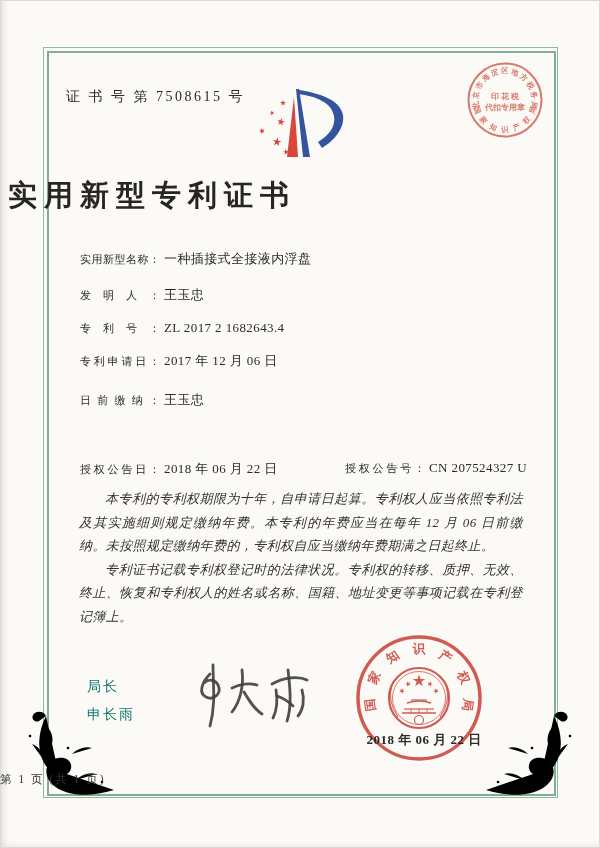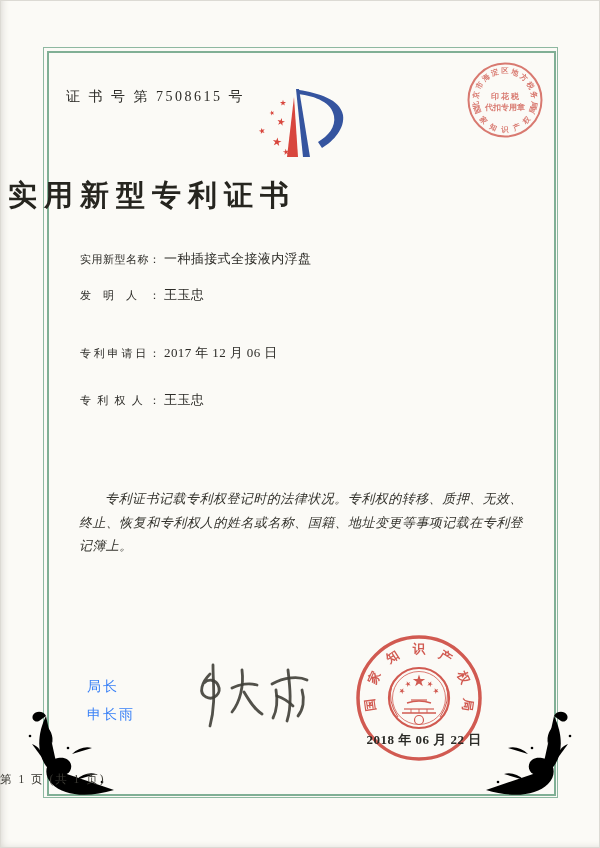--- a/index.html
+++ b/index.html
@@ -18,21 +18,21 @@
   .logo{position:absolute;left:240px;top:82px;}
   .title{position:absolute;left:8px;top:176px;width:100%;text-align:left;
     font-size:29px;font-weight:bold;letter-spacing:7px;color:#26251f;}
   .field-row{position:absolute;left:80px;width:460px;font-size:13px;white-space:nowrap;}
   .flabel{display:inline-block;width:80px;font-size:11px;text-align:justify;text-align-last:justify;vertical-align:baseline;}
   .fvalue{font-size:13px;letter-spacing:.4px;padding-left:4px;}
   .field-sub{position:absolute;left:265px;top:0;}
   .paragraphs{position:absolute;left:79px;top:487px;width:444px;}
   .paragraphs p{margin:0;font-size:13px;line-height:23.5px;font-style:italic;
     letter-spacing:.4px;text-indent:2em;text-align:justify;color:#33322c;}
-  .signer{position:absolute;left:87px;font-size:14px;letter-spacing:2px;color:#3b82f6;}
+  .signer{position:absolute;left:87px;font-size:14px;letter-spacing:2px;color:#0f766e;}
   .signer.t1{top:678px;} .signer.t2{top:706px;}
   .sig-svg{position:absolute;left:180px;top:660px;}
   .sig-svg path{fill:none;stroke:var(--signature-ink,#3f3e37);stroke-width:2.8;
     stroke-linecap:round;stroke-linejoin:round;opacity:.9;}
   .stamp-big{position:absolute;left:354px;top:633px;opacity:.95;}
   .stamp-tax{position:absolute;left:465px;top:60px;opacity:.88;}
   .stamp-big .red, .stamp-tax .red{stroke:var(--stamp-red,#cf5249);fill:none;}
   .stamp-big text{fill:var(--stamp-red,#cf5249);font-family:"Liberation Serif",serif;}
   .stamp-tax text{fill:var(--tax-stamp-red,#d4685e);font-family:"Liberation Serif",serif;}
   .stamp-tax .red{stroke:var(--tax-stamp-red,#d4685e);}
@@ -85,28 +85,38 @@
   </svg>
 
   <div class="title">实用新型专利证书</div>
 
   <div class="field-row" style="top:286px">
     <span class="flabel">发明人：</span><span class="fvalue">王玉忠</span>
   </div>
   <div class="field-row" style="top:250px">
     <span class="flabel">实用新型名称：</span><span class="fvalue">一种插接式全接液内浮盘</span>
   </div>
-  <div class="field-row" style="top:344px">
+  <div class="field-row" style="top:320px">
+    <span class="flabel">专利号：</span><span class="fvalue">ZL 2017 2 1682643.4</span>
+  </div>
+  <div class="field-row" style="top:352px">
     <span class="flabel">专利申请日：</span><span class="fvalue">2017 年 12 月 06 日</span>
   </div>
   <div class="field-row" style="top:391px">
-    <span class="flabel">专利权人：</span><span class="fvalue">王玉忠</span>
+    <span class="flabel">日前缴纳：</span><span class="fvalue">王玉忠</span>
+  </div>
+  <div class="field-row" style="top:460px">
+    <span class="flabel">授权公告日：</span><span class="fvalue">2018 年 06 月 22 日</span>
+    <span class="field-sub">
+      <span class="flabel">授权公告号：</span><span class="fvalue">CN 207524327 U</span>
+    </span>
   </div>
 
   <div class="paragraphs">
+    <p>本专利的专利权期限为十年，自申请日起算。专利权人应当依照专利法及其实施细则规定缴纳年费。本专利的年费应当在每年 12 月 06 日前缴纳。未按照规定缴纳年费的，专利权自应当缴纳年费期满之日起终止。</p>
     <p>专利证书记载专利权登记时的法律状况。专利权的转移、质押、无效、终止、恢复和专利权人的姓名或名称、国籍、地址变更等事项记载在专利登记簿上。</p>
   </div>
 
   <div class="signer t1">局长</div>
   <div class="signer t2">申长雨</div>
 
   <svg class="sig-svg" width="140" height="80" viewBox="0 0 140 80">
     <path d="M30,14 C22,22 18,33 26,37 C34,41 42,33 38,25 C35,19 28,19 24,23"></path>
     <path d="M33,5 C33,24 36,44 30,66"></path>
     <path d="M62,10 C64,26 60,42 52,52"></path>

